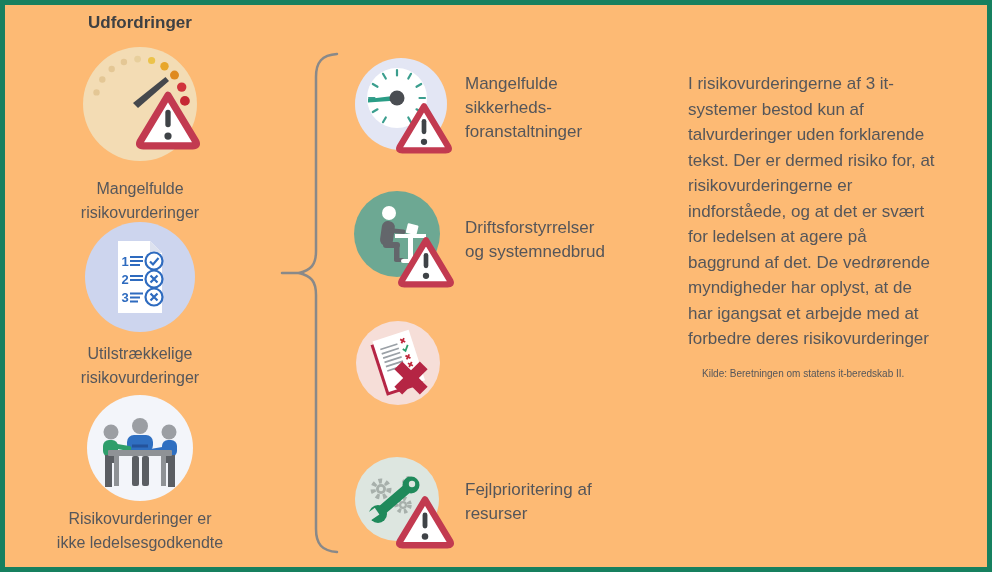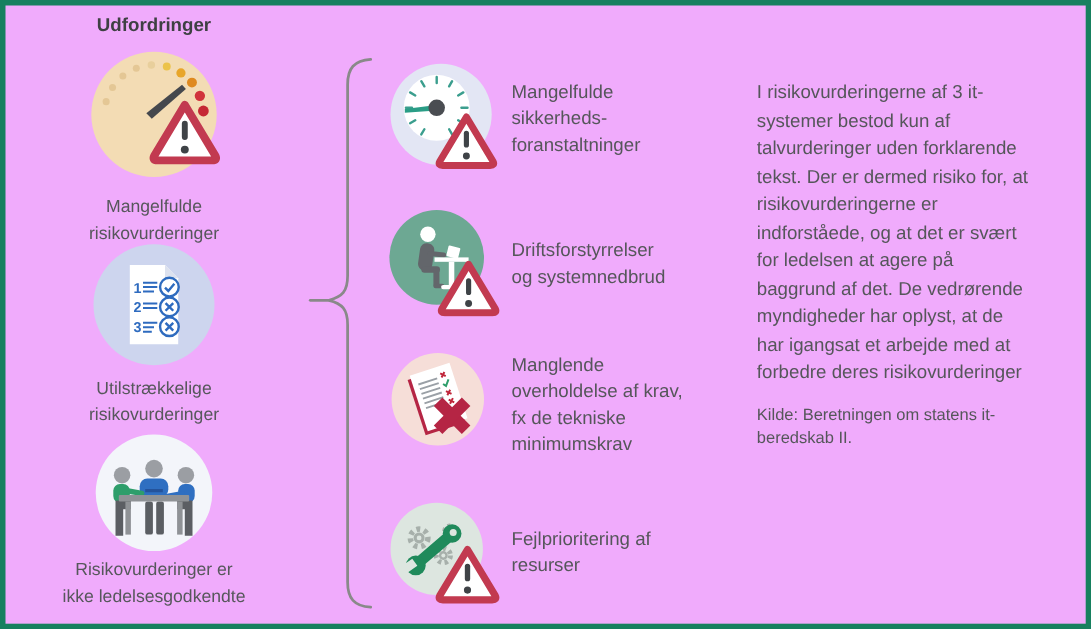--- a/index.html
+++ b/index.html
@@ -1,36 +1,36 @@
 <!DOCTYPE html>
 <html><head>
 <meta charset="utf-8">
 <style>
   html,body{margin:0;padding:0;background:#fff;}
   .canvas{
     position:relative;width:992px;height:572px;box-sizing:border-box;
-    background:#f0abfc;border:5px solid #17805f;overflow:hidden;
+    background:#fdba74;border:5px solid #17805f;overflow:hidden;
     font-family:"Liberation Sans",sans-serif;
     text-decoration:underline;
   }
   .canvas::before{content:"";position:absolute;top:-5px;left:-5px;right:-5px;height:3px;background:#0d5a43;}
   .col-header{position:absolute;top:8px;font-weight:bold;font-size:17px;color:#3e4043;text-align:center;}
   .hdr-left{left:30px;width:210px;}
   .hdr-mid{left:354px;width:260px;}
   .ch-icon{position:absolute;}
   .ch-label{position:absolute;left:25px;width:220px;text-align:center;
     font-size:16px;line-height:1.5;color:#56575b;}
   .cons-row{position:absolute;left:346px;display:flex;align-items:center;}
   .cons-icon{flex:0 0 104px;}
   .cons-label{margin-left:10px;font-size:17px;line-height:1.42;color:#55565a;width:215px;}
   .brace{position:absolute;left:270px;top:40px;}
   .example{position:absolute;left:683px;top:64px;width:252px;color:#55565a;}
   .example-title{font-weight:bold;font-size:16.5px;line-height:1.45;margin:0;}
   .example-body{font-size:17px;line-height:1.5;margin:2px 0 0;}
-  .example-source{font-size:15px;line-height:1.45;margin:15px 0 0;}
+  .example-source{font-size:10px;line-height:1.45;margin:15px 14px 0;}
   svg{display:block;}
 </style>
 </head>
 <body>
 
 <div class="canvas">
 
   <svg width="0" height="0" style="position:absolute" aria-hidden="true">
     <symbol id="warn-tri" viewBox="0 0 64 60">
       <path d="M32 7 L59 52 Q61 56 56 56 L8 56 Q3 56 5 52 Z" fill="#ffffff" stroke="#c23a50" stroke-width="7" stroke-linejoin="round"></path>
@@ -166,21 +166,20 @@
           <path d="M56 21.5 l4 4 M60 21.5 l-4 4" stroke="#c0273b" stroke-width="1.8"></path>
           <path d="M55.5 31.5 l2 2.5 4 -5" stroke="#2e9e6b" stroke-width="1.8" fill="none"></path>
           <path d="M56 38.5 l4 4 M60 38.5 l-4 4" stroke="#c0273b" stroke-width="1.8"></path>
           <path d="M56 46.5 l4 4 M60 46.5 l-4 4" stroke="#c0273b" stroke-width="1.8"></path>
         </g>
         <g transform="translate(60,58) rotate(45)">
           <rect x="-18" y="-5.5" width="36" height="11" fill="#b52544"></rect>
           <rect x="-5.5" y="-18" width="11" height="36" fill="#b52544"></rect>
         </g>
       </svg>
-      <div class="cons-label">Manglende<br>overholdelse af krav,<br>fx de tekniske<br>minimumskrav</div>
     </div>
 
     <div class="cons-row" style="top:448px">
       <svg class="cons-icon" width="104" height="98" viewBox="0 0 104 98">
         <circle cx="46" cy="46" r="42" fill="#dde6e0"></circle>
         <g>
           <circle cx="30" cy="36" r="8" fill="none" stroke="#a7b0ab" stroke-width="5" stroke-dasharray="3.5 3.5"></circle>
           <circle cx="30" cy="36" r="5" fill="#a7b0ab"></circle>
             <circle cx="30" cy="36" r="2.2" fill="#dde6e0"></circle>
           <circle cx="52" cy="52" r="6.5" fill="none" stroke="#a7b0ab" stroke-width="4.5" stroke-dasharray="3 3"></circle>

